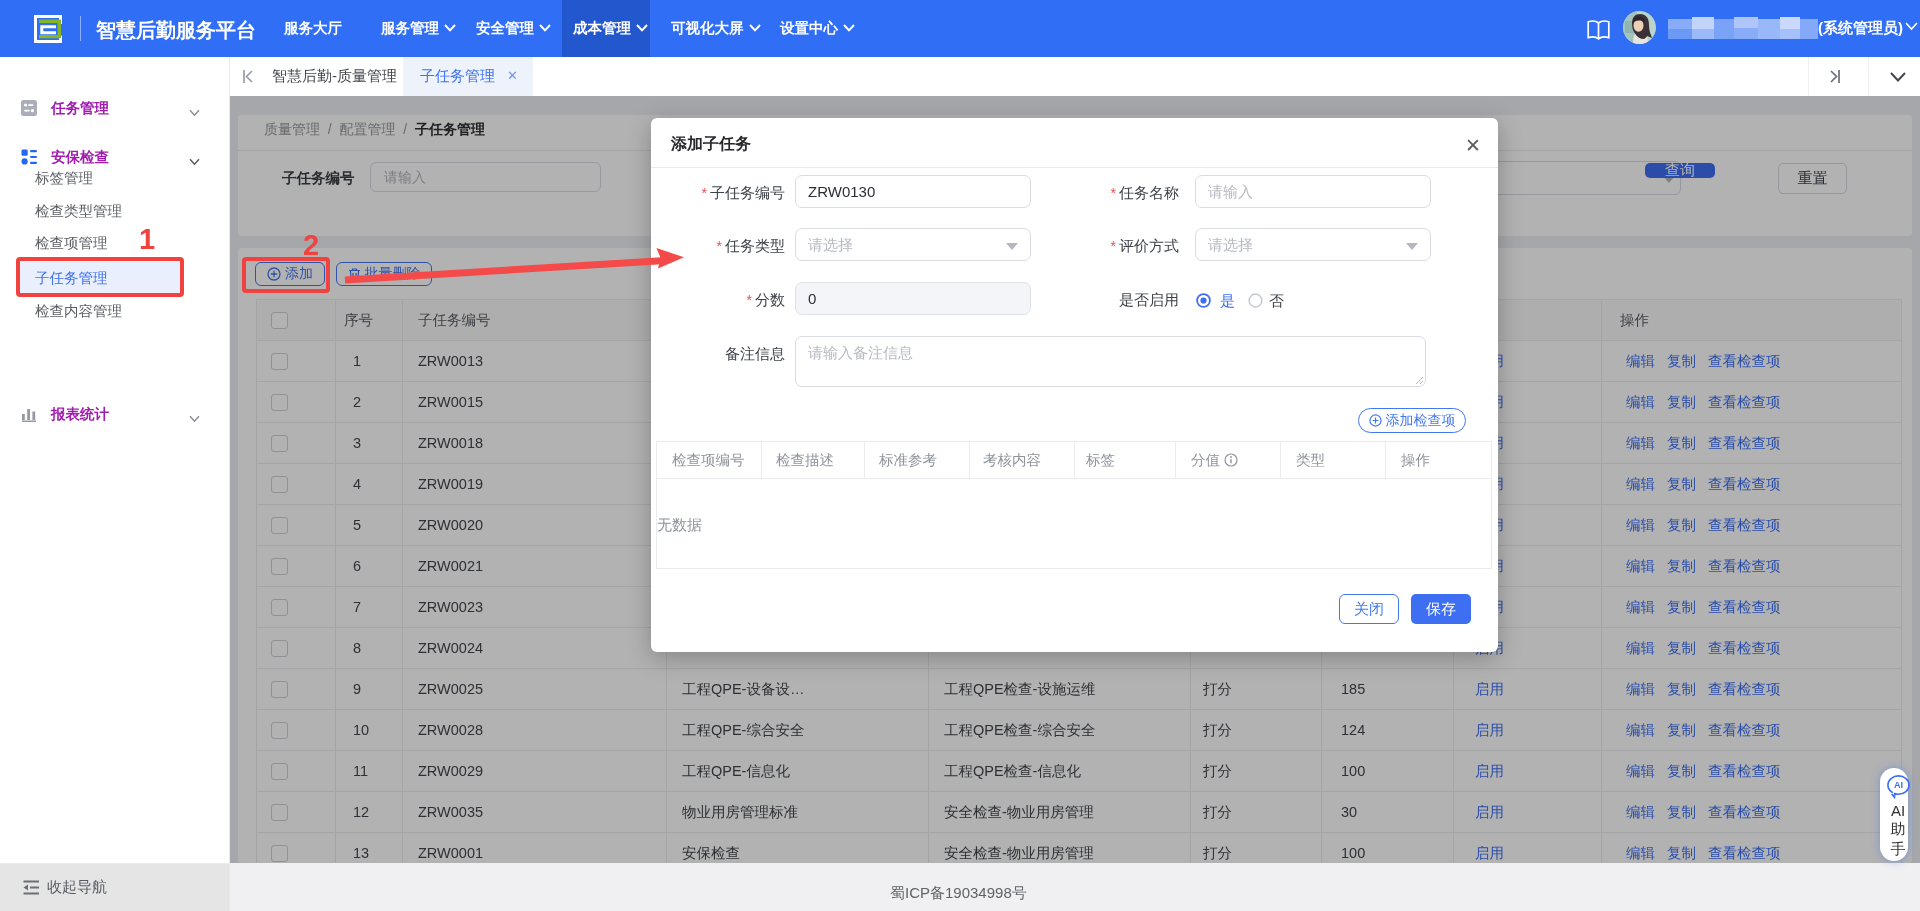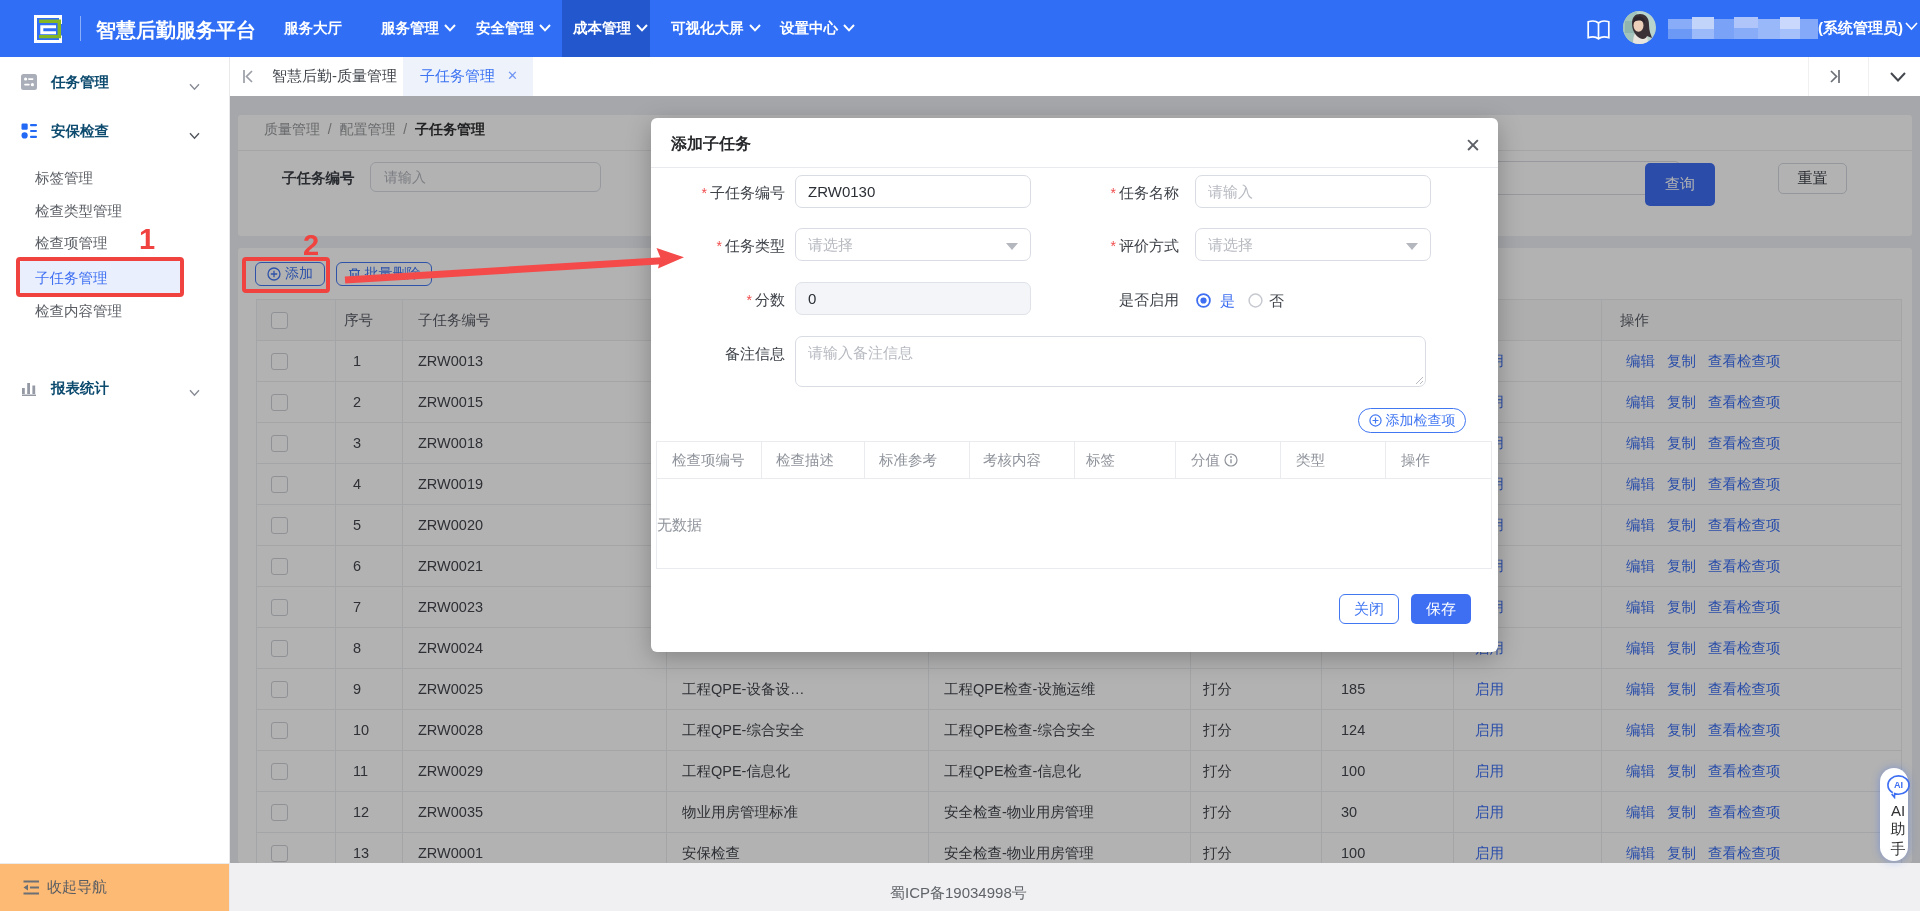--- a/index.html
+++ b/index.html
@@ -10,28 +10,28 @@
 
 
 .navbar { position:absolute; left:0; top:0; width:1920px; height:57px; background:#2f6ef5; }
 .nav-title { position:absolute; left:96px; top:17px; color:#fff; font-size:20px; font-weight:bold; }
 .nav-sep { position:absolute; left:80px; top:16px; width:1px; height:25px; background:rgba(255,255,255,.45); }
 .nav-item { position:absolute; top:0; height:57px; color:#fff; font-size:14.5px; font-weight:bold; line-height:57px; }
 .nav-item svg { margin-left:5px; vertical-align:1px; }
 .nav-active-bg { position:absolute; left:562px; top:0; width:88px; height:57px; background:#2257cd; }
 
 .sidebar { position:absolute; left:0; top:57px; width:230px; height:806px; background:#fff; border-right:1px solid #e9e9eb; }
-.side-item { position:absolute; left:0; width:230px; height:48px; color:#0c4a6e; font-size:14.5px; font-weight:bold; }
+.side-item { position:absolute; left:0; width:230px; height:48px; color:#a21caf; font-size:14.5px; font-weight:bold;margin-top:26px; }
 .side-item .txt { position:absolute; left:51px; top:15px; }
 .side-item .icon { position:absolute; left:21px; top:16px; }
 .side-item .chev { position:absolute; right:30px; top:20px; }
 .sub-item { position:absolute; left:0; width:230px; height:33px; font-size:14.5px; color:#5c6066; }
 .sub-item .txt { position:absolute; left:35px; top:8px; }
 .sub-active { position:absolute; left:20px; top:204px; width:161px; height:33px; background:#e9effc; border-radius:3px; }
-.side-bottom { position:absolute; left:0; top:863px; width:230px; height:48px; background:#fdba74; border-top:1px solid #ebebeb; border-right:1px solid #e9e9eb; }
+.side-bottom { position:absolute; left:0; top:863px; width:230px; height:48px; background:#e5e5e5; border-top:1px solid #ebebeb; border-right:1px solid #e9e9eb; }
 .side-bottom .txt { position:absolute; left:47px; top:14px; font-size:15px; color:#585c63; }
 
 
 .tabbar { position:absolute; left:230px; top:57px; width:1690px; height:39px; background:#fff; }
 .tab1 { position:absolute; left:42px; top:10px; font-size:15px; color:#44484e; }
 .tab-active { position:absolute; left:173px; top:0; width:130px; height:39px; background:#eef2fb; }
 .tab-active .t { position:absolute; left:17px; top:10px; font-size:15px; color:#3d74f2; }
 .tab-active .x { position:absolute; left:104px; top:11px; font-size:13px; color:#6f96f4; }
 
 
@@ -245,21 +245,21 @@
 <div class="content">
   <div class="card1">
     <div class="crumb">质量管理 &nbsp;/&nbsp; 配置管理 &nbsp;/&nbsp; <b>子任务管理</b></div>
     <div class="divider"></div>
     <div class="f-label">子任务编号</div>
     <div class="inp" style="left:132px;top:47px;width:231px;height:30px;line-height:28px;padding-left:13px;">请输入</div>
     <div class="inp" style="left:1222px;top:46px;width:221px;height:34px;"></div>
     <svg class="abs" style="left:1424px;top:60px" width="14" height="9" viewBox="0 0 14 9">
         <path d="M1 1 L7 8 L13 1 Z" fill="#b4b7be"></path>
       </svg>
-    <div class="btn-blue" style="left:1407px;top:48px;width:70px;height:43px;">查询</div>
+    <div class="btn-blue" style="left:1407px;top:48px;width:70px;height:15px;">查询</div>
     <div class="btn-plain" style="left:1540px;top:48px;width:69px;height:31px;">重置</div>
   </div>
   <div class="card2">
     <div class="btn-line" style="left:17px;top:14px;width:70px;height:24px;"><svg width="14" height="14" viewBox="0 0 14 14" style="margin-right:4px">
           <circle cx="7" cy="7" r="6" fill="none" stroke="#4277f2" stroke-width="1.3"></circle>
           <path d="M7 3.8 V10.2 M3.8 7 H10.2" stroke="#4277f2" stroke-width="1.3"></path>
         </svg>添加</div>
     <div class="btn-line" style="left:98px;top:14px;width:96px;height:24px;"><svg width="13" height="14" viewBox="0 0 13 14" style="margin-right:4px">
           <path d="M1 3.5 H12 M4.5 3.5 V2 H8.5 V3.5 M2.5 3.5 L3 12.5 H10 L10.5 3.5 M5 6 V10 M8 6 V10" fill="none" stroke="#4277f2" stroke-width="1.2"></path>
         </svg>批量删除</div>

